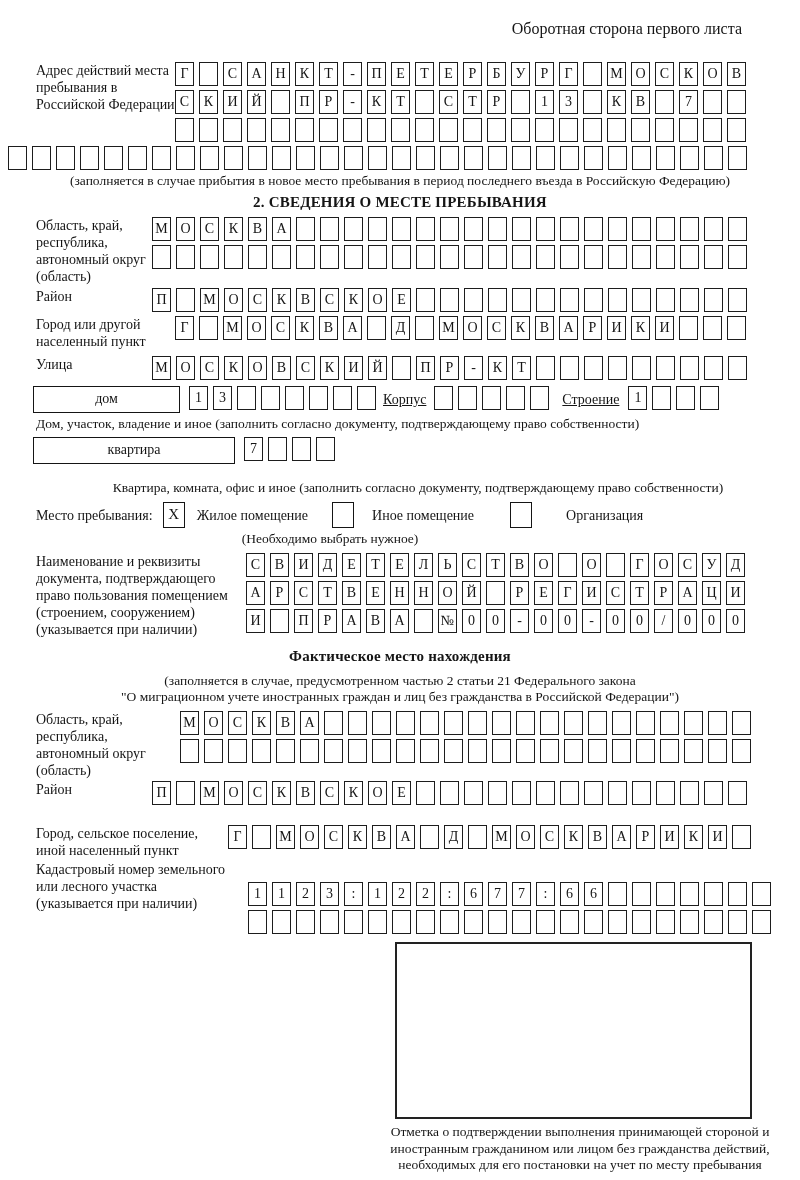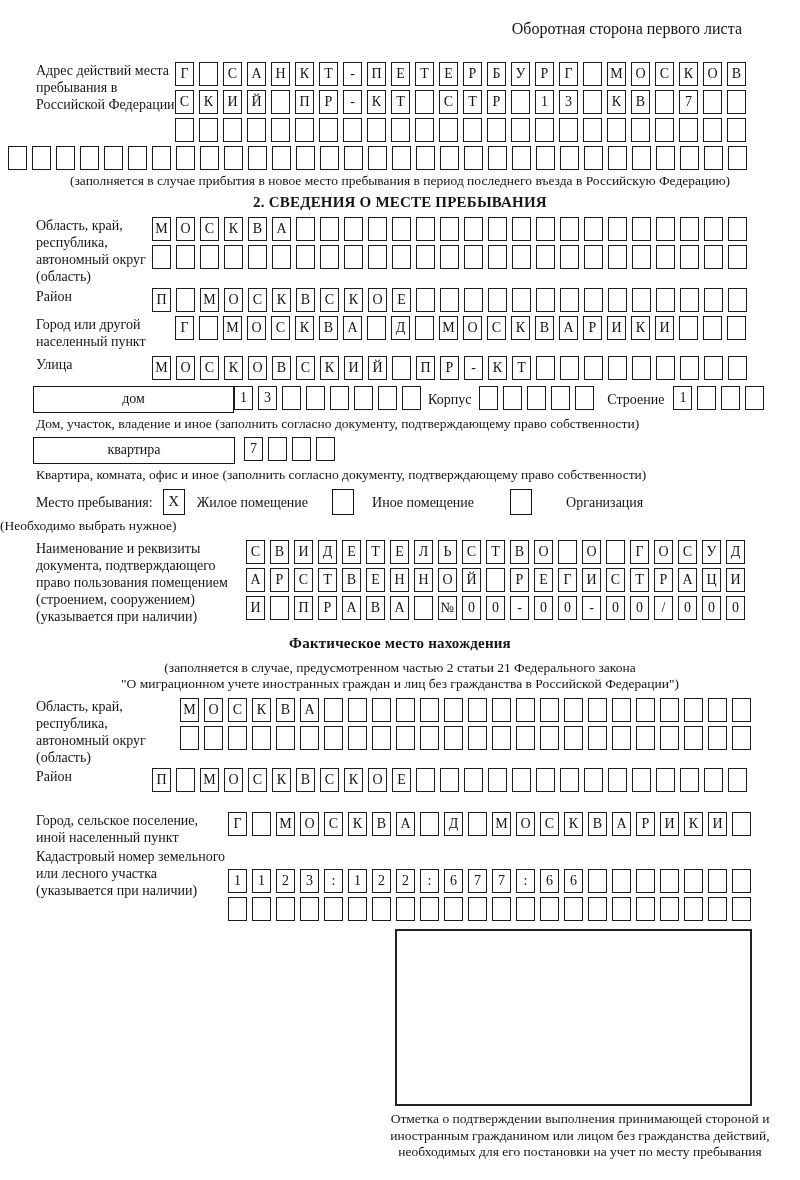--- a/index.html
+++ b/index.html
@@ -33,21 +33,21 @@
   .w-city2{width:192px;}
   .caption{font-size:13.5px;line-height:16px;}
   .cap-center{text-align:center;}
   .cap-left{padding-left:36px;}
   .sec-title{font-weight:bold;font-size:15px;text-align:center;letter-spacing:.2px;}
   
   .wbox{
     box-sizing:border-box;height:27px;border:1.8px solid #151515;
     text-align:center;font-size:14px;line-height:24px;flex-shrink:0;
   }
-  .inline-lbl{font-size:14px;line-height:27px;flex-shrink:0;}
+  .inline-lbl{font-size:14px;line-height:27px;flex-shrink:0;text-decoration:underline;}
   
   .chk{
     display:inline-block;box-sizing:border-box;
     width:22px;height:26px;border:1.8px solid #151515;
     text-align:center;font-size:15px;line-height:23px;vertical-align:middle;
   }
   .stay-row{display:flex;align-items:center;padding-left:36px;}
   .stamp-box{
     box-sizing:border-box;width:357px;height:177px;
     border:2px solid #222;margin-left:395px;
@@ -92,45 +92,45 @@
   <div class="flabel w-city1">Город или другой населенный пункт</div>
   <div class="cells"><span class="cell">Г</span><span class="cell"></span><span class="cell">М</span><span class="cell">О</span><span class="cell">С</span><span class="cell">К</span><span class="cell">В</span><span class="cell">А</span><span class="cell"></span><span class="cell">Д</span><span class="cell"></span><span class="cell">М</span><span class="cell">О</span><span class="cell">С</span><span class="cell">К</span><span class="cell">В</span><span class="cell">А</span><span class="cell">Р</span><span class="cell">И</span><span class="cell">К</span><span class="cell">И</span><span class="cell"></span><span class="cell"></span><span class="cell"></span></div>
 </div>
 
 <div class="frow" style="margin-top:6px;">
   <div class="flabel w-std">Улица</div>
   <div class="cells"><span class="cell">М</span><span class="cell">О</span><span class="cell">С</span><span class="cell">К</span><span class="cell">О</span><span class="cell">В</span><span class="cell">С</span><span class="cell">К</span><span class="cell">И</span><span class="cell">Й</span><span class="cell"></span><span class="cell">П</span><span class="cell">Р</span><span class="cell">-</span><span class="cell">К</span><span class="cell">Т</span><span class="cell"></span><span class="cell"></span><span class="cell"></span><span class="cell"></span><span class="cell"></span><span class="cell"></span><span class="cell"></span><span class="cell"></span><span class="cell"></span></div>
 </div>
 
 <div style="display:flex;align-items:flex-start;padding-left:33px;margin-top:6px;">
-  <div class="wbox" style="width:201px;">дом</div>
+  <div class="wbox" style="width:147px;margin-right:9px;">дом</div>
   <div class="cells"><span class="cell">1</span><span class="cell">3</span><span class="cell"></span><span class="cell"></span><span class="cell"></span><span class="cell"></span><span class="cell"></span><span class="cell"></span></div>
   <div class="inline-lbl" style="margin:0 8px 0 2px;">Корпус</div>
   <div class="cells"><span class="cell"></span><span class="cell"></span><span class="cell"></span><span class="cell"></span><span class="cell"></span></div>
   <div class="inline-lbl" style="margin:0 9px 0 8px;text-align:right;">Строение</div>
   <div class="cells"><span class="cell">1</span><span class="cell"></span><span class="cell"></span><span class="cell"></span></div>
 </div>
 <div class="caption cap-left" style="margin-top:3px;">Дом, участок, владение и иное (заполнить согласно документу, подтверждающему право собственности)</div>
 
 <div style="display:flex;align-items:flex-start;padding-left:33px;margin-top:5px;">
   <div class="wbox" style="width:202px;margin-right:9px;">квартира</div>
   <div class="cells"><span class="cell">7</span><span class="cell"></span><span class="cell"></span><span class="cell"></span></div>
 </div>
-<div class="caption cap-left" style="margin-top:3px;">Квартира, комната, офис и иное (заполнить согласно документу, подтверждающему право собственности)</div>
+<div class="caption cap-left" style="margin-top:16px;text-align:center;">Квартира, комната, офис и иное (заполнить согласно документу, подтверждающему право собственности)</div>
 
 <div class="stay-row" style="margin-top:6px;">
   <span class="flabel">Место пребывания:</span>
   <span class="chk" style="margin-left:10px;">X</span>
   <span class="flabel" style="margin-left:12px;">Жилое помещение</span>
   <span class="chk" style="margin-left:24px;"></span>
   <span class="flabel" style="margin-left:18px;">Иное помещение</span>
   <span class="chk" style="margin-left:36px;"></span>
   <span class="flabel" style="margin-left:34px;">Организация</span>
 </div>
-<div class="caption" style="width:660px;text-align:left;margin-top:3px;">(Необходимо выбрать нужное)</div>
+<div class="caption" style="width:660px;text-align:center;margin-top:3px;">(Необходимо выбрать нужное)</div>
 
 <div class="frow" style="margin-top:6px;">
   <div class="flabel w-doc">Наименование и реквизиты документа, подтверждающего право пользования помещением (строением, сооружением) (указывается при наличии)</div>
   <div>
     <div class="cells rowgap"><span class="cell">С</span><span class="cell">В</span><span class="cell">И</span><span class="cell">Д</span><span class="cell">Е</span><span class="cell">Т</span><span class="cell">Е</span><span class="cell">Л</span><span class="cell">Ь</span><span class="cell">С</span><span class="cell">Т</span><span class="cell">В</span><span class="cell">О</span><span class="cell"></span><span class="cell">О</span><span class="cell"></span><span class="cell">Г</span><span class="cell">О</span><span class="cell">С</span><span class="cell">У</span><span class="cell">Д</span></div>
     <div class="cells rowgap"><span class="cell">А</span><span class="cell">Р</span><span class="cell">С</span><span class="cell">Т</span><span class="cell">В</span><span class="cell">Е</span><span class="cell">Н</span><span class="cell">Н</span><span class="cell">О</span><span class="cell">Й</span><span class="cell"></span><span class="cell">Р</span><span class="cell">Е</span><span class="cell">Г</span><span class="cell">И</span><span class="cell">С</span><span class="cell">Т</span><span class="cell">Р</span><span class="cell">А</span><span class="cell">Ц</span><span class="cell">И</span></div>
     <div class="cells"><span class="cell">И</span><span class="cell"></span><span class="cell">П</span><span class="cell">Р</span><span class="cell">А</span><span class="cell">В</span><span class="cell">А</span><span class="cell"></span><span class="cell">№</span><span class="cell">0</span><span class="cell">0</span><span class="cell">-</span><span class="cell">0</span><span class="cell">0</span><span class="cell">-</span><span class="cell">0</span><span class="cell">0</span><span class="cell">/</span><span class="cell">0</span><span class="cell">0</span><span class="cell">0</span></div>
   </div>
 </div>
 
@@ -151,20 +151,20 @@
   <div class="cells"><span class="cell">П</span><span class="cell"></span><span class="cell">М</span><span class="cell">О</span><span class="cell">С</span><span class="cell">К</span><span class="cell">В</span><span class="cell">С</span><span class="cell">К</span><span class="cell">О</span><span class="cell">Е</span><span class="cell"></span><span class="cell"></span><span class="cell"></span><span class="cell"></span><span class="cell"></span><span class="cell"></span><span class="cell"></span><span class="cell"></span><span class="cell"></span><span class="cell"></span><span class="cell"></span><span class="cell"></span><span class="cell"></span><span class="cell"></span></div>
 </div>
 
 <div class="frow" style="margin-top:20px;">
   <div class="flabel w-city2">Город, сельское поселение, иной населенный пункт</div>
   <div class="cells"><span class="cell">Г</span><span class="cell"></span><span class="cell">М</span><span class="cell">О</span><span class="cell">С</span><span class="cell">К</span><span class="cell">В</span><span class="cell">А</span><span class="cell"></span><span class="cell">Д</span><span class="cell"></span><span class="cell">М</span><span class="cell">О</span><span class="cell">С</span><span class="cell">К</span><span class="cell">В</span><span class="cell">А</span><span class="cell">Р</span><span class="cell">И</span><span class="cell">К</span><span class="cell">И</span><span class="cell"></span></div>
 </div>
 
 <div class="frow" style="margin-top:2px;">
   <div class="flabel w-city2">Кадастровый номер земельного или лесного участка (указывается при наличии)</div>
-  <div style="margin-top:21px;">
+  <div style="margin-top:21px;margin-left:20px;">
     <div class="cells rowgap"><span class="cell">1</span><span class="cell">1</span><span class="cell">2</span><span class="cell">3</span><span class="cell">:</span><span class="cell">1</span><span class="cell">2</span><span class="cell">2</span><span class="cell">:</span><span class="cell">6</span><span class="cell">7</span><span class="cell">7</span><span class="cell">:</span><span class="cell">6</span><span class="cell">6</span><span class="cell"></span><span class="cell"></span><span class="cell"></span><span class="cell"></span><span class="cell"></span><span class="cell"></span><span class="cell"></span></div>
     <div class="cells"><span class="cell"></span><span class="cell"></span><span class="cell"></span><span class="cell"></span><span class="cell"></span><span class="cell"></span><span class="cell"></span><span class="cell"></span><span class="cell"></span><span class="cell"></span><span class="cell"></span><span class="cell"></span><span class="cell"></span><span class="cell"></span><span class="cell"></span><span class="cell"></span><span class="cell"></span><span class="cell"></span><span class="cell"></span><span class="cell"></span><span class="cell"></span><span class="cell"></span></div>
   </div>
 </div>
 
 <div class="stamp-box" style="margin-top:8px;"></div>
 <div class="stamp-cap" style="margin-top:5px;">Отметка о подтверждении выполнения принимающей стороной и иностранным гражданином или лицом без гражданства действий, необходимых для его постановки на учет по месту пребывания</div>
 
 </body></html>

